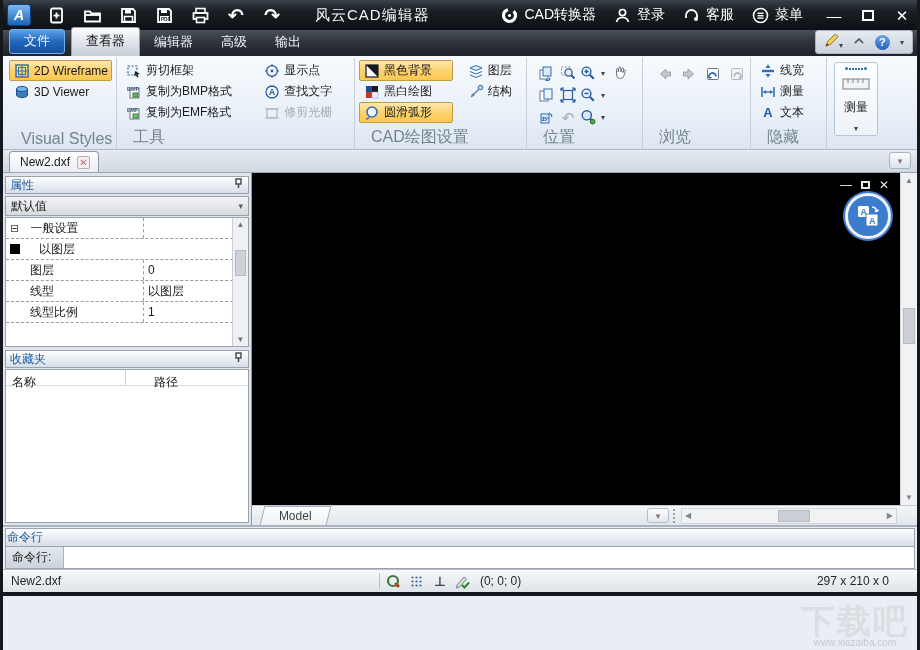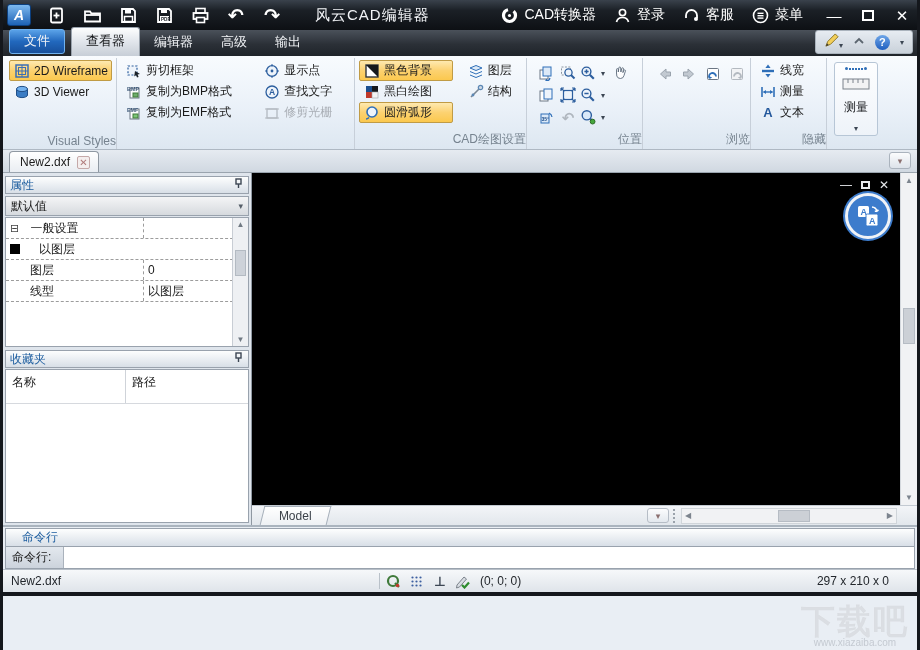--- a/index.html
+++ b/index.html
@@ -37,21 +37,21 @@
   .corner-tools { position:absolute; right:4px; bottom:2px; display:flex; align-items:center; gap:10px;
                   background:linear-gradient(#e7ecf2,#c9d1da); border-radius:3px; padding:2px 8px; border:1px solid #aab3bd; }
   .corner-tools .dd { font-size:8px; color:#3c4653; }
   .helpcirc { width:15px; height:15px; border-radius:50%; background:linear-gradient(#6fa6e8,#1f5fc0);
               color:#fff; font-weight:bold; font-size:11px; display:flex; align-items:center; justify-content:center; }
 
   
   .ribbon { height:94px; background:linear-gradient(#f8fbfe, #e9f0f8 60%, #dde7f1);
             border-bottom:1px solid #aeb8c3; display:flex; padding:2px 0 0 2px; }
   .rgroup { position:relative; border-right:1px solid #c7cfd9; padding:2px 4px 16px 4px; }
-  .rgroup-label { position:absolute; bottom:1px; left:16px; right:0; text-align:right; color:#76838f; font-size:12px; }
+  .rgroup-label { position:absolute; bottom:1px; left:16px; right:0; text-align:left; color:#76838f; font-size:16px; }
   .rbtn { display:flex; align-items:center; gap:4px; height:21px; padding:0 4px; font-size:12px; white-space:nowrap; cursor:default; border:1px solid transparent; border-radius:2px; }
   .rbtn.toggled { background:linear-gradient(#fee9b0,#fcd271 50%,#fbc84e); border:1px solid #c09b45; }
   .rbtn.disabled { color:#a9aeb5; }
   .icon16 { width:16px; height:16px; display:inline-flex; align-items:center; justify-content:center; flex:0 0 16px; position:relative; }
   .icon16 svg { width:16px; height:16px; }
   .cols { display:flex; gap:10px; }
   .posgrid { display:grid; grid-template-columns:22px 22px 18px 12px 22px; grid-auto-rows:22px; align-items:center; justify-items:center; padding:2px 4px; }
   .mini-dd { font-size:8px; color:#3c4653; }
   .browse-row { display:flex; gap:8px; padding:6px 10px; align-items:center; }
   .bigbtn { width:44px; height:74px; margin:2px 3px; border:1px solid #b7c6d6; border-radius:3px;
@@ -86,21 +86,21 @@
   .prow .plabel { width:138px; padding-left:24px; border-right:1px dashed #9c9c9c; height:100%; display:flex; align-items:center; }
   .prow .pvalue { flex:1; padding-left:4px; display:flex; align-items:center; gap:19px; }
   .prow.section .plabel { padding-left:4px; gap:4px; }
   .swatch { width:10px; height:10px; background:#000; display:inline-block; }
   .expander { color:#444; font-size:11px; }
   .vscroll-mini { position:absolute; right:0; top:0; bottom:0; width:16px; background:#eef0f3; border-left:1px solid #c8cdd4; }
   .vscroll-mini .up { position:absolute; top:2px; left:0; right:0; text-align:center; color:#707983; font-size:8px; }
   .vscroll-mini .thumb { position:absolute; top:32px; left:2px; right:2px; height:26px; background:#cdd2d9; border:1px solid #b3bac2; }
   .vscroll-mini .down { position:absolute; bottom:2px; left:0; right:0; text-align:center; color:#707983; font-size:8px; }
   .favlist { margin:1px 2px 2px 2px; background:#fff; border:1px solid #99a2ad; flex:1; }
-  .favcols { display:flex; height:34px; border-bottom:1px solid #d6d9de; font-size:12px; }
+  .favcols { display:flex; height:16px; border-bottom:1px solid #d6d9de; font-size:12px;gap:22px; }
   .favcols .c1 { width:120px; padding:4px 0 0 6px; border-right:1px solid #cfd3d9; }
   .favcols .c2 { flex:1; padding:4px 0 0 6px; }
 
   .canvasArea { position:relative; flex:1; background:#000; }
   .mdictl { position:absolute; top:6px; right:28px; display:flex; gap:9px; align-items:center; }
   .mdictl span { color:#e7e9ec; font-size:12px; line-height:1; }
   .mdibox { width:9px; height:8px; border:2px solid #e7e9ec; display:inline-block; }
   .circlebtn { position:absolute; top:20px; right:26px; width:46px; height:46px; border-radius:50%;
                background:#3d7ccc; border:3px solid #f0f3f7; box-shadow:0 0 0 2px #3d7ccc; display:flex; align-items:center; justify-content:center; }
   .circlebtn svg { width:26px; height:26px; }
@@ -118,21 +118,21 @@
   .hscroll { width:216px; height:16px; margin:2px 20px 0 6px; background:#f1f2f4; border:1px solid #d0d5da; position:relative; }
   .hscroll .left { position:absolute; left:3px; top:2px; color:#7c848e; font-size:8px; }
   .hscroll .right { position:absolute; right:3px; top:2px; color:#7c848e; font-size:8px; }
   .hscroll .thumb { position:absolute; left:96px; top:1px; width:32px; height:12px; background:#ccd0d6; border:1px solid #b6bcc4; }
   .splitdots { display:flex; flex-direction:column; gap:2px; justify-content:center; margin-left:4px; }
   .splitdots i { width:2px; height:2px; background:#9aa2ab; }
 
   
   .cmdpanel { border-top:2px solid #aab4be; }
   .cmdhdr { height:19px; margin:1px 2px 0 2px; border:1px solid #99a2ad; background:linear-gradient(#fdfefe,#d8dfe7);
-            display:flex; align-items:center; padding:0 16px; color:#1b5c9e; }
+            display:flex; align-items:center; padding:0 1px; color:#1b5c9e; }
   .cmdlog { height:54px; margin:0 2px; background:#fff; border:1px solid #99a2ad; border-top:none; padding:3px 5px; font-size:12px; }
   .cmdinputrow { height:22px; margin:0 2px; display:flex; border:1px solid #99a2ad; border-top:none; }
   .cmdlabel { width:58px; background:linear-gradient(#e3e8ee,#ccd3dc); display:flex; align-items:center; padding-left:6px; border-right:1px solid #aab2bc; }
   .cmdinput { flex:1; border:none; outline:none; background:#fff; font:12px "Liberation Sans","DejaVu Sans",sans-serif; padding:0 4px; }
 
   
   .statusbar { position:relative; height:23px; background:linear-gradient(#f6f8fa,#dfe4ea); border-top:1px solid #b7bfc8;
                display:flex; align-items:center; font-size:12px; color:#23272c; }
   .sb-file { padding-left:8px; width:370px; }
   .sb-sep { width:1px; height:16px; background:#b9c1c9; margin:0 6px; }
@@ -344,20 +344,21 @@
                 <svg viewBox="0 0 16 16">
                   <rect x="3" y="4" width="10" height="9" fill="none" stroke="#b3b9c0" stroke-width="1.3"></rect>
                   <line x1="1" y1="4" x2="15" y2="4" stroke="#b3b9c0"></line>
                   <line x1="1" y1="13" x2="15" y2="13" stroke="#b3b9c0"></line>
                 </svg>
               </span>
             <span>修剪光栅</span>
           </div>
         </div>
       </div>
+      <div class="rgroup-label">工具</div>
     </div>
 
     <div class="rgroup" style="width:172px;">
       <div class="cols">
         <div style="width:98px;">
           <div class="rbtn toggled">
             <span class="icon16">
                 <svg viewBox="0 0 16 16">
                   <rect x="2" y="2" width="12" height="12" fill="#fff" stroke="#30363d" stroke-width="1.4"></rect>
                   <path d="M2 2 h12 v12 z" fill="#15181c"></path>
@@ -613,20 +614,26 @@
         <div class="prow">
           <span class="plabel">图层</span>
           <span class="pvalue">
               <span>0</span>
             </span>
         </div>
         <div class="prow">
           <span class="plabel">线型</span>
           <span class="pvalue">
               <span>以图层</span>
+            </span>
+        </div>
+        <div class="prow">
+          <span class="plabel">线型比例</span>
+          <span class="pvalue">
+              <span>1</span>
             </span>
         </div>
         <div class="vscroll-mini">
           <div class="up">▲</div>
           <div class="thumb"></div>
           <div class="down">▼</div>
         </div>
       </div>
       <div class="panelhdr">
         <span class="ptitle">收藏夹</span>

